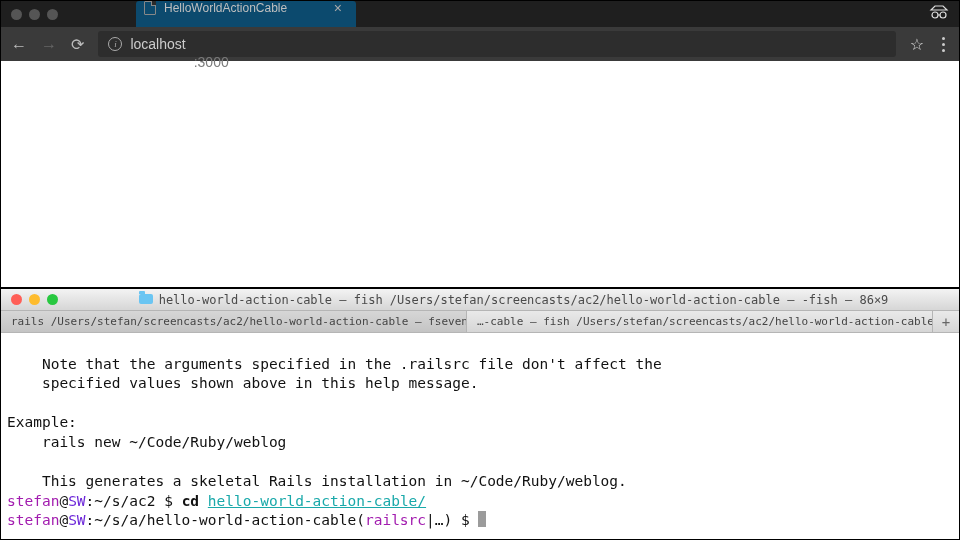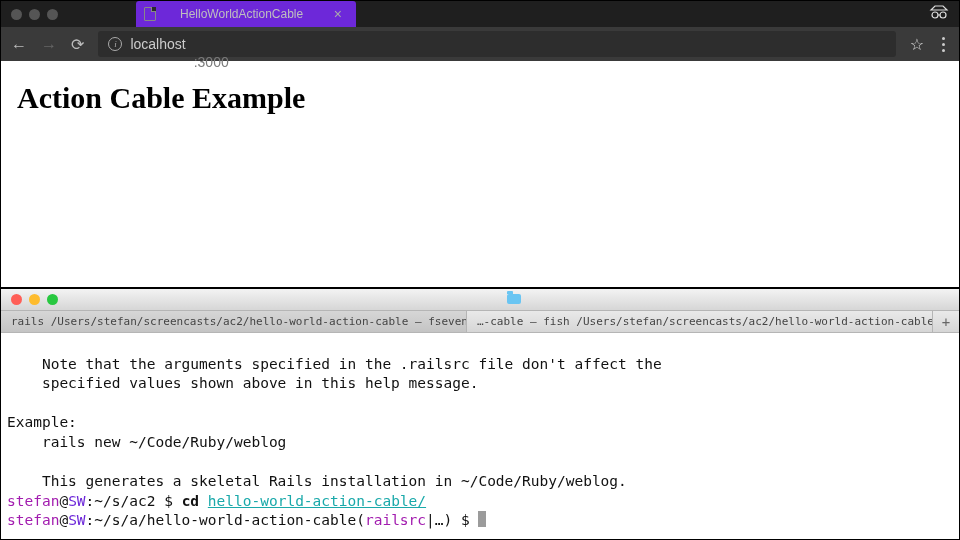--- a/index.html
+++ b/index.html
@@ -2,21 +2,21 @@
 <html><head>
 <meta charset="utf-8">
 <style>
   * { margin:0; padding:0; box-sizing:border-box; }
   html,body { width:960px; height:540px; font-family:-apple-system,Helvetica,Arial,sans-serif; overflow:hidden; background:#fff;}
   
   .browser { position:absolute; top:0; left:0; width:960px; height:288px; background:#fff; border:1px solid #000;}
   .browser-titlebar { height:26px; background:#1f1f1f; display:flex; align-items:center; padding:0 10px; gap:8px;}
   .traffic { display:flex; gap:7px; align-items:center;}
   .traffic span { width:11px; height:11px; border-radius:50%; background:#555;}
-  .browser-tab { margin-left:70px; height:26px; background:#6d28d9; display:flex; align-items:center; padding:0 14px 0 8px; color:#bfbfbf; font-size:12px; border-top-left-radius:3px; border-top-right-radius:3px; gap:24px; min-width:220px;}
+  .browser-tab { margin-left:70px; height:26px; background:#0c4a6e; display:flex; align-items:flex-start; padding:0 14px 0 8px; color:#bfbfbf; font-size:12px; border-top-left-radius:3px; border-top-right-radius:3px; gap:8px; min-width:220px;}
   .file-icon{ display:inline-block; width:12px; height:14px; border:1px solid #888; border-radius:1px; position:relative;}
   .file-icon::after{content:""; position:absolute; top:-1px; right:-1px; width:4px; height:4px; border-left:1px solid #888; border-bottom:1px solid #888; background:#2a2a2a;}
   .tab-close{ color:#aaa; font-size:14px; margin-left:auto; line-height:1;}
   .incognito{ margin-left:auto; color:#ddd; font-size:16px;}
   .browser-toolbar{ height:34px; background:#3a3a3a; display:flex; align-items:center; padding:0 10px; gap:14px; color:#bbb;}
   .nav-arrow,.reload{ font-size:16px; color:#bbb;}
   .nav-arrow.disabled{ color:#666;}
   .urlbar{ flex:1; height:26px; background:#2d2d2d; border-radius:3px; display:flex; align-items:center; padding:0 10px; gap:8px; color:#ccc; font-size:14px;}
   .info-icon{ width:14px; height:14px; border:1.2px solid #aaa; border-radius:50%; display:flex; align-items:center; justify-content:center; font-size:9px; font-family:Georgia,serif; font-style:italic; color:#aaa;}
   .urlbar .port{ color:#7a7a7a;margin-top:36px;}
@@ -81,34 +81,32 @@
       <span>localhost</span>
         <span class="port">:3000</span>
     </div>
     <span class="star">☆</span>
     <div class="kebab">
         <span></span>
         <span></span>
         <span></span>
       </div>
   </div>
-  <div class="page-content">
-    <h1>Action Cable Example</h1>
-  </div>
 </div>
 
 <div class="term">
   <div class="term-titlebar">
     <div class="mac-traffic">
       <span class="r"></span>
       <span class="y"></span>
       <span class="g"></span>
     </div>
     <div class="term-title-wrap">
       <span class="folder-icon"></span>
+      <span>hello-world-action-cable — fish  /Users/stefan/screencasts/ac2/hello-world-action-cable — -fish — 86×9</span>
     </div>
   </div>
   <div class="term-tabs">
     <div class="term-tab active">
         <span>rails  /Users/stefan/screencasts/ac2/hello-world-action-cable — fsevent_watc…</span>
       </div>
     <div class="term-tab">
         <span>…-cable — fish  /Users/stefan/screencasts/ac2/hello-world-action-cable — -fish</span>
       </div>
     <div class="new-tab">+</div>

